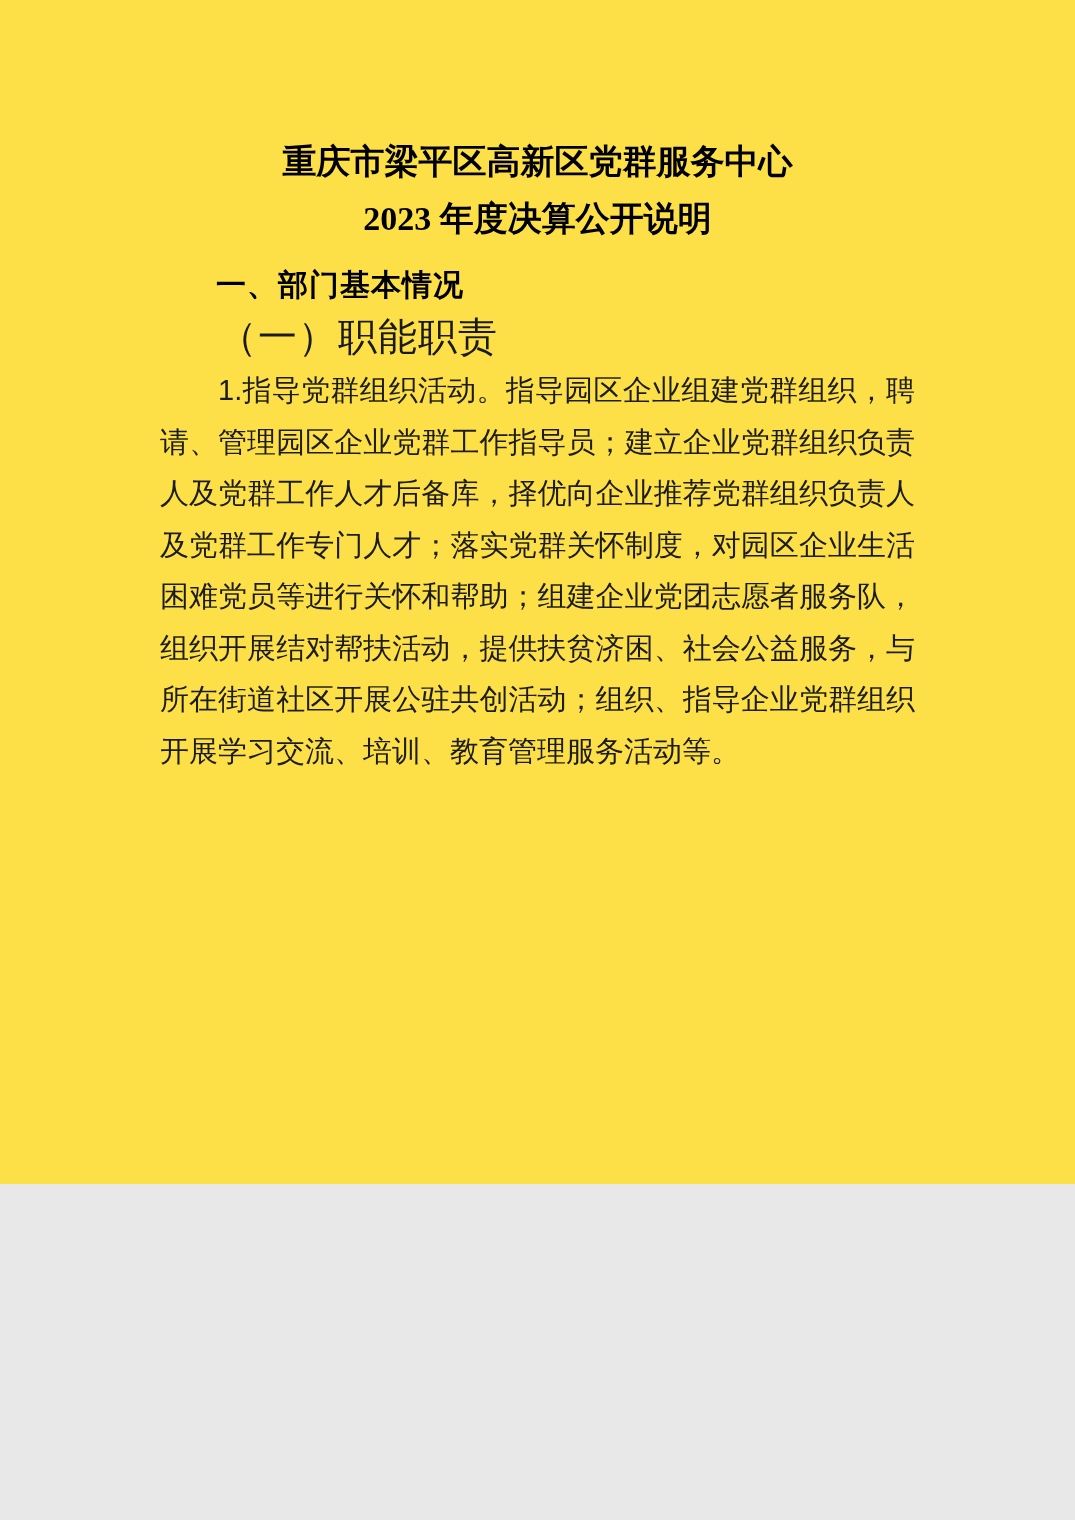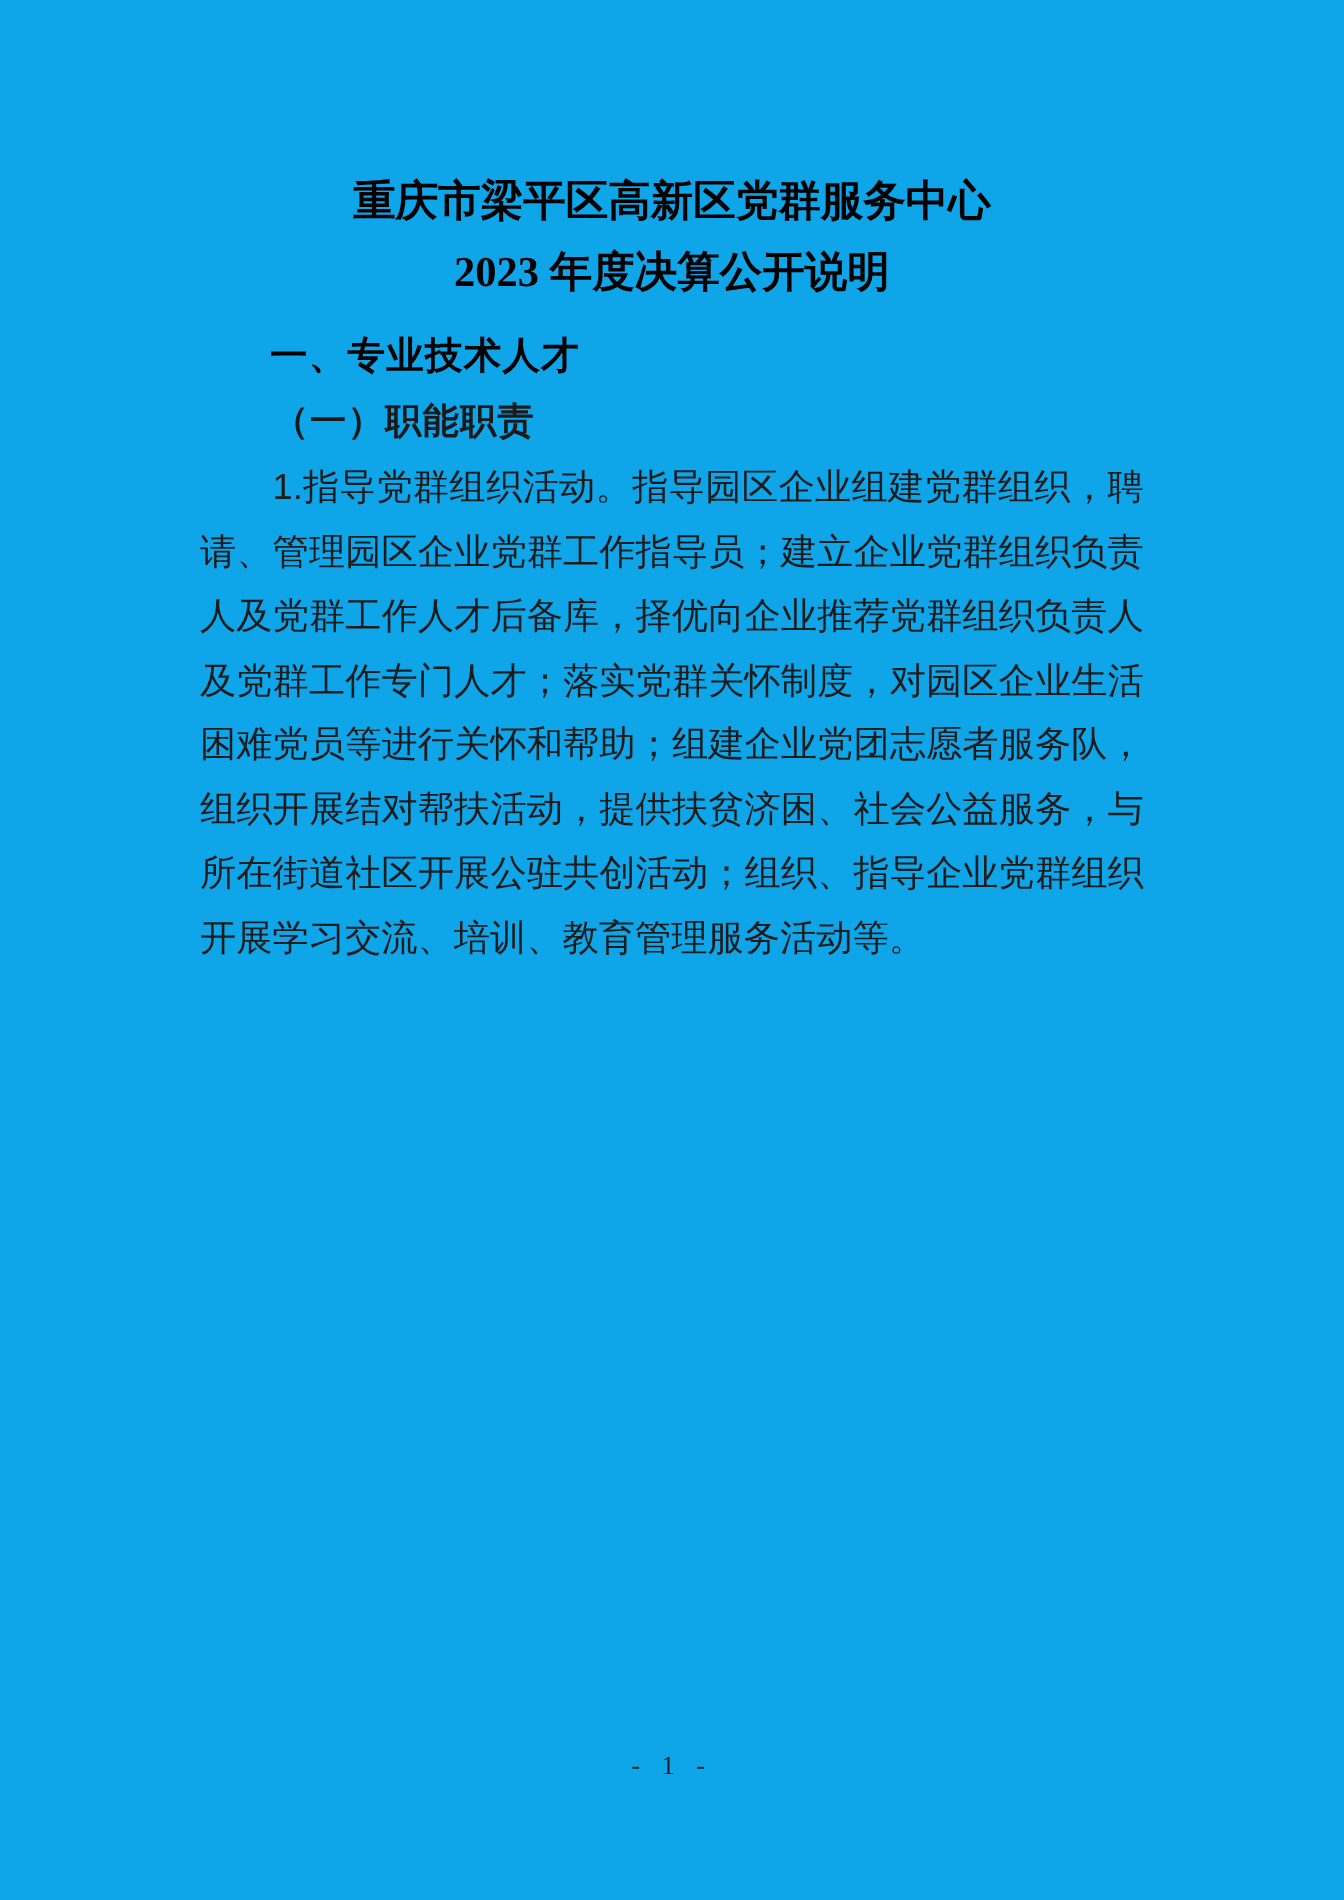--- a/index.html
+++ b/index.html
@@ -1,22 +1,22 @@
 <!DOCTYPE html>
 <html><head>
 <meta charset="utf-8">
 <style>
   * { margin: 0; padding: 0; box-sizing: border-box; }
   html, body { background: #e8e8e8; }
   .page {
     position: relative;
     width: 1075px;
-    height: 1520px;
+    height: 1184px;
     margin: 0 auto;
-    background: #0ea5e9;
+    background: #fde047;
     overflow: hidden;
     color: #111111;
   }
   .content {
     position: absolute;
     left: 160px;
     top: 0;
     width: 755px;
   }
   .doc-title {
@@ -36,23 +36,23 @@
     font-weight: bold;
     color: #000000;
     font-size: 30px;
     line-height: 40px;
     letter-spacing: 1px;
   }
   .subsection-heading {
     margin-top: 11px;
     padding-left: 58px;
     font-family: "Liberation Serif", "DejaVu Serif", serif;
-    font-weight: bold;
+    font-weight: normal;
     color: #1a1a1a;
-    font-size: 29px;
+    font-size: 39px;
     line-height: 42px;
     letter-spacing: 1px;
   }
   .body-text {
     margin-top: 7px;
   }
   .body-text p {
     font-family: Liberation Sans, sans-serif;
     font-weight: normal;
     color: #1c1c1c;
@@ -74,20 +74,20 @@
     letter-spacing: 6px;
   }
 </style>
 </head>
 <body>
 
 <div class="page">
   <div class="content">
     <div class="doc-title line1">重庆市梁平区高新区党群服务中心</div>
     <div class="doc-title line2">2023 年度决算公开说明</div>
-    <div class="section-heading">一、专业技术人才</div>
+    <div class="section-heading">一、部门基本情况</div>
     <div class="subsection-heading">（一）职能职责</div>
     <div class="body-text">
       <p>1.指导党群组织活动。指导园区企业组建党群组织，聘请、管理园区企业党群工作指导员；建立企业党群组织负责人及党群工作人才后备库，择优向企业推荐党群组织负责人及党群工作专门人才；落实党群关怀制度，对园区企业生活困难党员等进行关怀和帮助；组建企业党团志愿者服务队，组织开展结对帮扶活动，提供扶贫济困、社会公益服务，与所在街道社区开展公驻共创活动；组织、指导企业党群组织开展学习交流、培训、教育管理服务活动等。</p>
     </div>
   </div>
   <div class="page-number">- 1 -</div>
 </div>
 
 </body></html>

